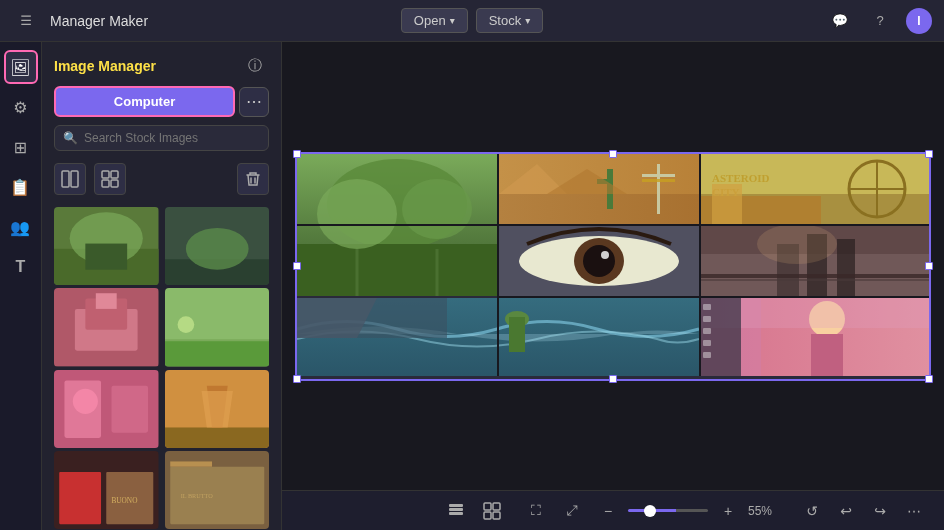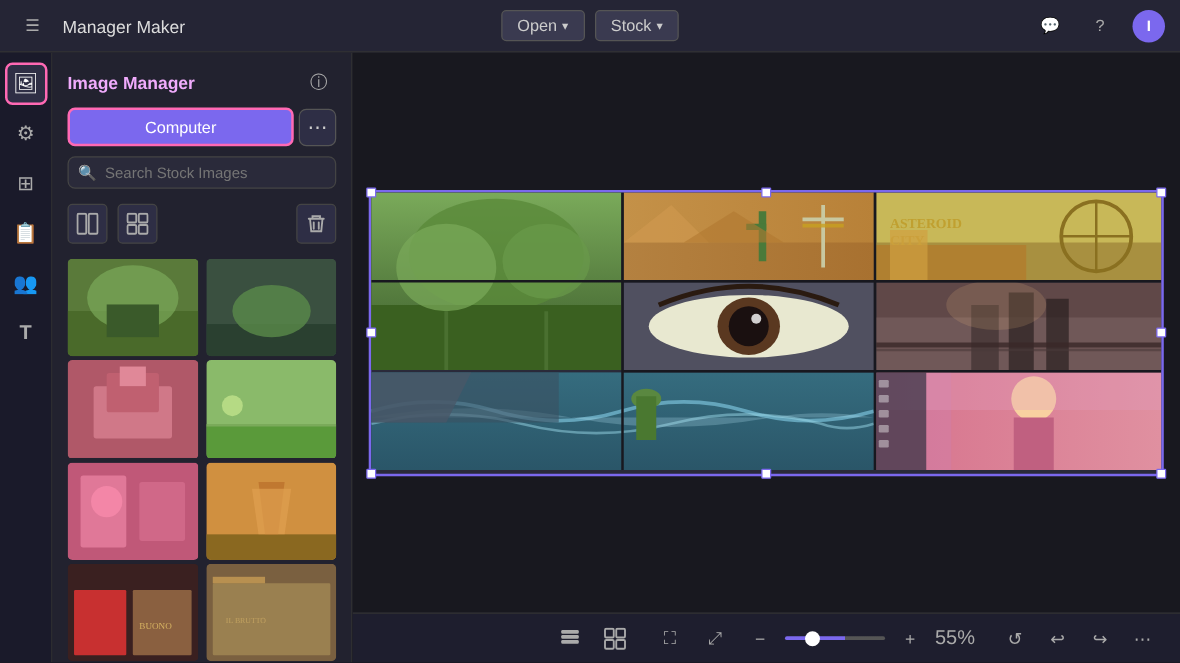--- a/index.html
+++ b/index.html
@@ -129,40 +129,40 @@
       flex-direction: column;
       flex-shrink: 0;
     }
     .panel-header {
       display: flex;
       align-items: center;
       justify-content: space-between;
       padding: 10px 12px 6px;
     }
     .panel-title {
-      color: #f0abfc;
+      color: #fde047;
       font-size: 14px;
       font-weight: 600;
     }
     .panel-actions {
       display: flex;
       align-items: center;
       gap: 4px;
       padding: 0 12px 8px;
     }
     .btn-computer {
       flex: 1;
       background: #7b68ee;
       border: 2px solid #ff69b4;
       color: #fff;
       padding: 6px 10px;
       border-radius: 6px;
       cursor: pointer;
       font-size: 13px;
-      font-weight: 400;
+      font-weight: 700;
     }
     .btn-more {
       background: #2e2e45;
       border: 1px solid #555;
       color: #ccc;
       width: 30px;
       height: 30px;
       border-radius: 6px;
       cursor: pointer;
       display: flex;
@@ -315,21 +315,21 @@
     }
     .zoom-slider::-webkit-slider-thumb {
       -webkit-appearance: none;
       width: 12px;
       height: 12px;
       border-radius: 50%;
       background: #fff;
       cursor: pointer;
     }
     .zoom-pct {
-      font-size: 16px;
+      font-size: 12px;
       color: #aaa;
       min-width: 36px;
     }
     .bottom-right-tools {
       position: absolute;
       right: 16px;
       display: flex;
       align-items: center;
       gap: 6px;
     }

